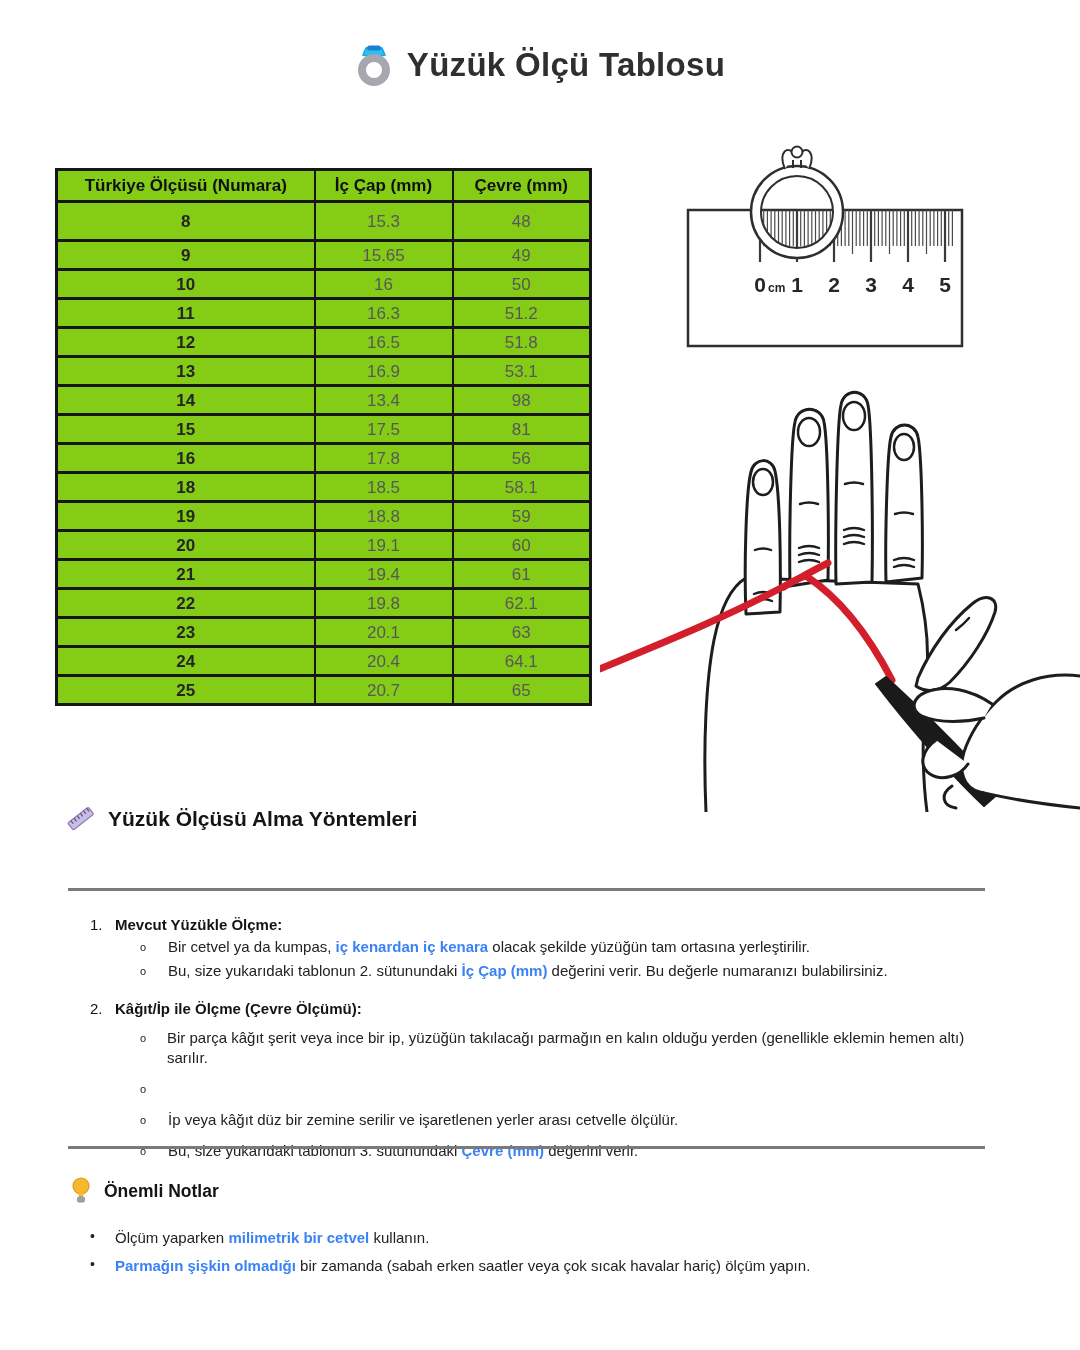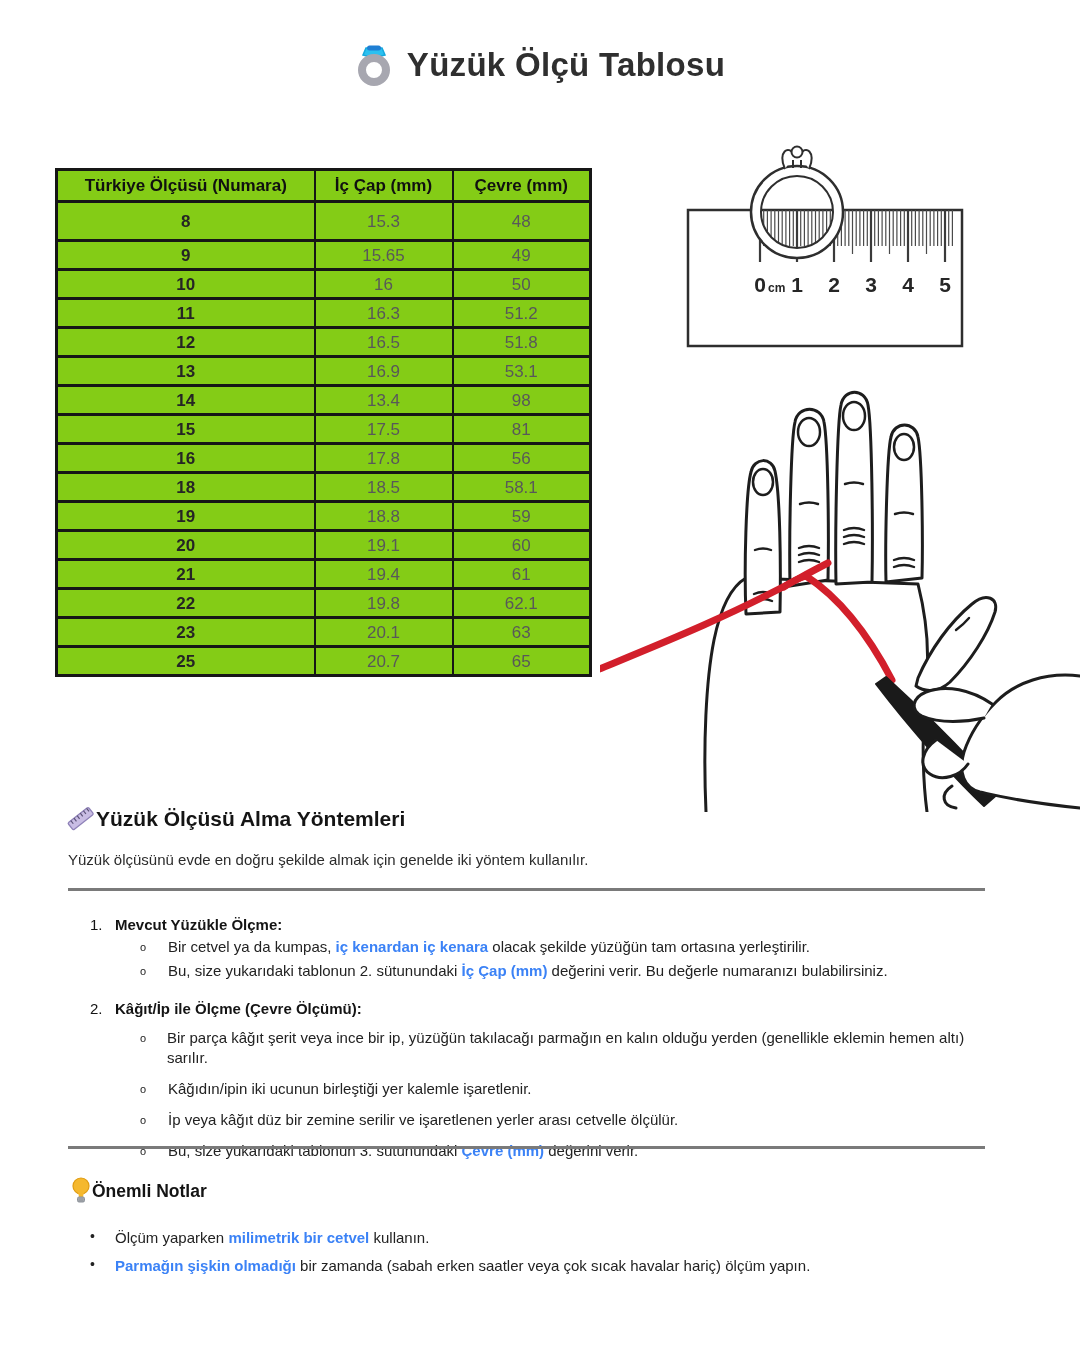--- a/index.html
+++ b/index.html
@@ -24,21 +24,21 @@
   table.size-table td:first-child{font-weight:bold;color:#252525;}
   table.size-table tbody tr:first-child td{height:36px;}
 
   
   .ruler-illu{position:absolute;left:640px;top:138px;width:420px;height:230px;}
   .hand-illu{position:absolute;left:600px;top:372px;width:480px;height:440px;}
   .ruler-num{font-family:"Liberation Sans",sans-serif;font-weight:bold;font-size:21px;fill:#262626;}
   .ruler-unit{font-family:"Liberation Sans",sans-serif;font-weight:bold;font-size:12px;fill:#262626;}
 
   
-  .sec-heading{position:absolute;display:flex;align-items:center;}
+  .sec-heading{position:absolute;display:flex;align-items:center;gap:12px;}
   #methods-heading{top:804px;left:66px;}
   #methods-heading .sec-heading-text{font-size:21px;font-weight:bold;color:#141414;}
   #methods-intro{position:absolute;top:851px;left:68px;font-size:15px;color:#2b2b2b;}
   .hrule{position:absolute;left:68px;width:917px;height:3px;background:#7a7a7a;}
   #hr1{top:888px;} #hr2{top:1146px;}
 
   #methods-list{position:absolute;top:916px;left:90px;width:890px;}
   .method-item + .method-item{margin-top:19px;}
   .method-head{display:flex;font-size:15px;color:#141414;}
   .method-number{width:25px;font-weight:400;}
@@ -152,20 +152,25 @@
         </tr>
         <tr>
           <td>22</td>
           <td>19.8</td>
           <td>62.1</td>
         </tr>
         <tr>
           <td>23</td>
           <td>20.1</td>
           <td>63</td>
+        </tr>
+        <tr>
+          <td>24</td>
+          <td>20.4</td>
+          <td>64.1</td>
         </tr>
         <tr>
           <td>25</td>
           <td>20.7</td>
           <td>65</td>
         </tr>
       </tbody>
   </table>
 
   <svg class="ruler-illu" viewBox="0 0 420 230">
@@ -242,21 +247,20 @@
   <div class="sec-heading" id="methods-heading">
     <svg width="30" height="30" viewBox="0 0 30 30">
       <g transform="rotate(-38 15 15)">
         <rect x="2" y="10" width="26" height="9" rx="1.5" fill="#c9bde4" stroke="#8f82b8" stroke-width="1.3"></rect>
         <path d="M6,10 V14 M10,10 V14 M14,10 V14 M18,10 V14 M22,10 V14 M26,10 V14" stroke="#5c5378" stroke-width="1.2"></path>
       </g>
     </svg>
     <span class="sec-heading-text">Yüzük Ölçüsü Alma Yöntemleri</span>
   </div>
 
-  <div id="methods-intro">Yüzük ölçüsünü evde en doğru şekilde almak için genelde iki yöntem kullanılır.</div>
 
   <div class="hrule" id="hr1"></div>
 
   <div id="methods-list">
       <div class="method-item">
         <div class="method-head">
           <span class="method-number">1.</span>
           <span class="method-title">Mevcut Yüzükle Ölçme:</span>
         </div>
         <div class="method-bullets">
@@ -275,21 +279,20 @@
           <span class="method-number">2.</span>
           <span class="method-title">Kâğıt/İp ile Ölçme (Çevre Ölçümü):</span>
         </div>
         <div class="method-bullets">
           <div class="sub-bullet">
             <span class="sub-marker">o</span>
             <span class="sub-text">Bir parça kâğıt şerit veya ince bir ip, yüzüğün takılacağı parmağın en kalın olduğu yerden (genellikle eklemin hemen altı) sarılır.</span>
           </div>
           <div class="sub-bullet">
             <span class="sub-marker">o</span>
-            <span class="sub-text">Kâğıdın/ipin iki ucunun birleştiği yer kalemle işaretlenir.</span>
           </div>
           <div class="sub-bullet">
             <span class="sub-marker">o</span>
             <span class="sub-text">İp veya kâğıt düz bir zemine serilir ve işaretlenen yerler arası cetvelle ölçülür.</span>
           </div>
           <div class="sub-bullet">
             <span class="sub-marker">o</span>
             <span class="sub-text">Bu, size yukarıdaki tablonun 3. sütunundaki <b>Çevre (mm)</b> değerini verir.</span>
           </div>
         </div>

